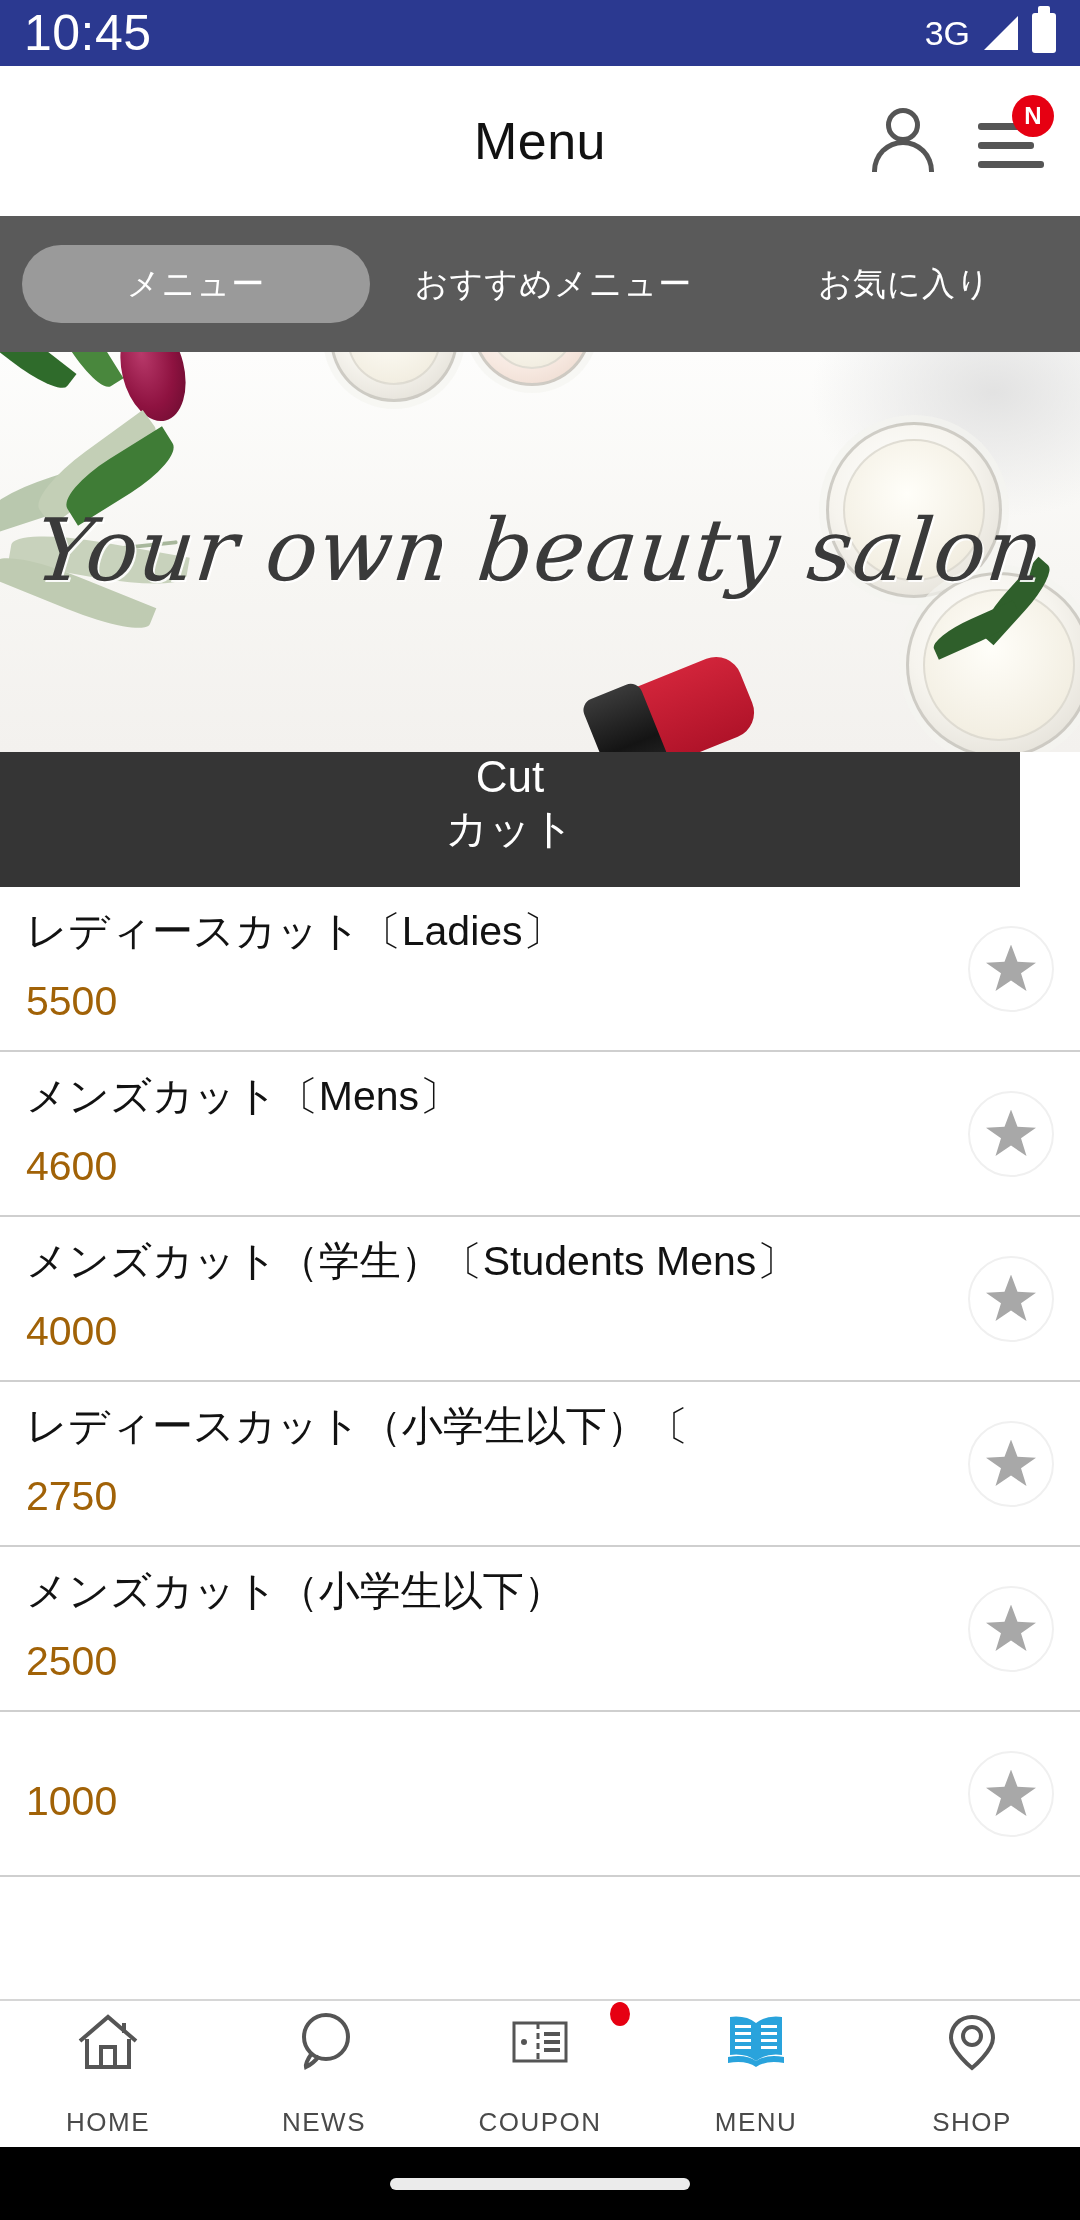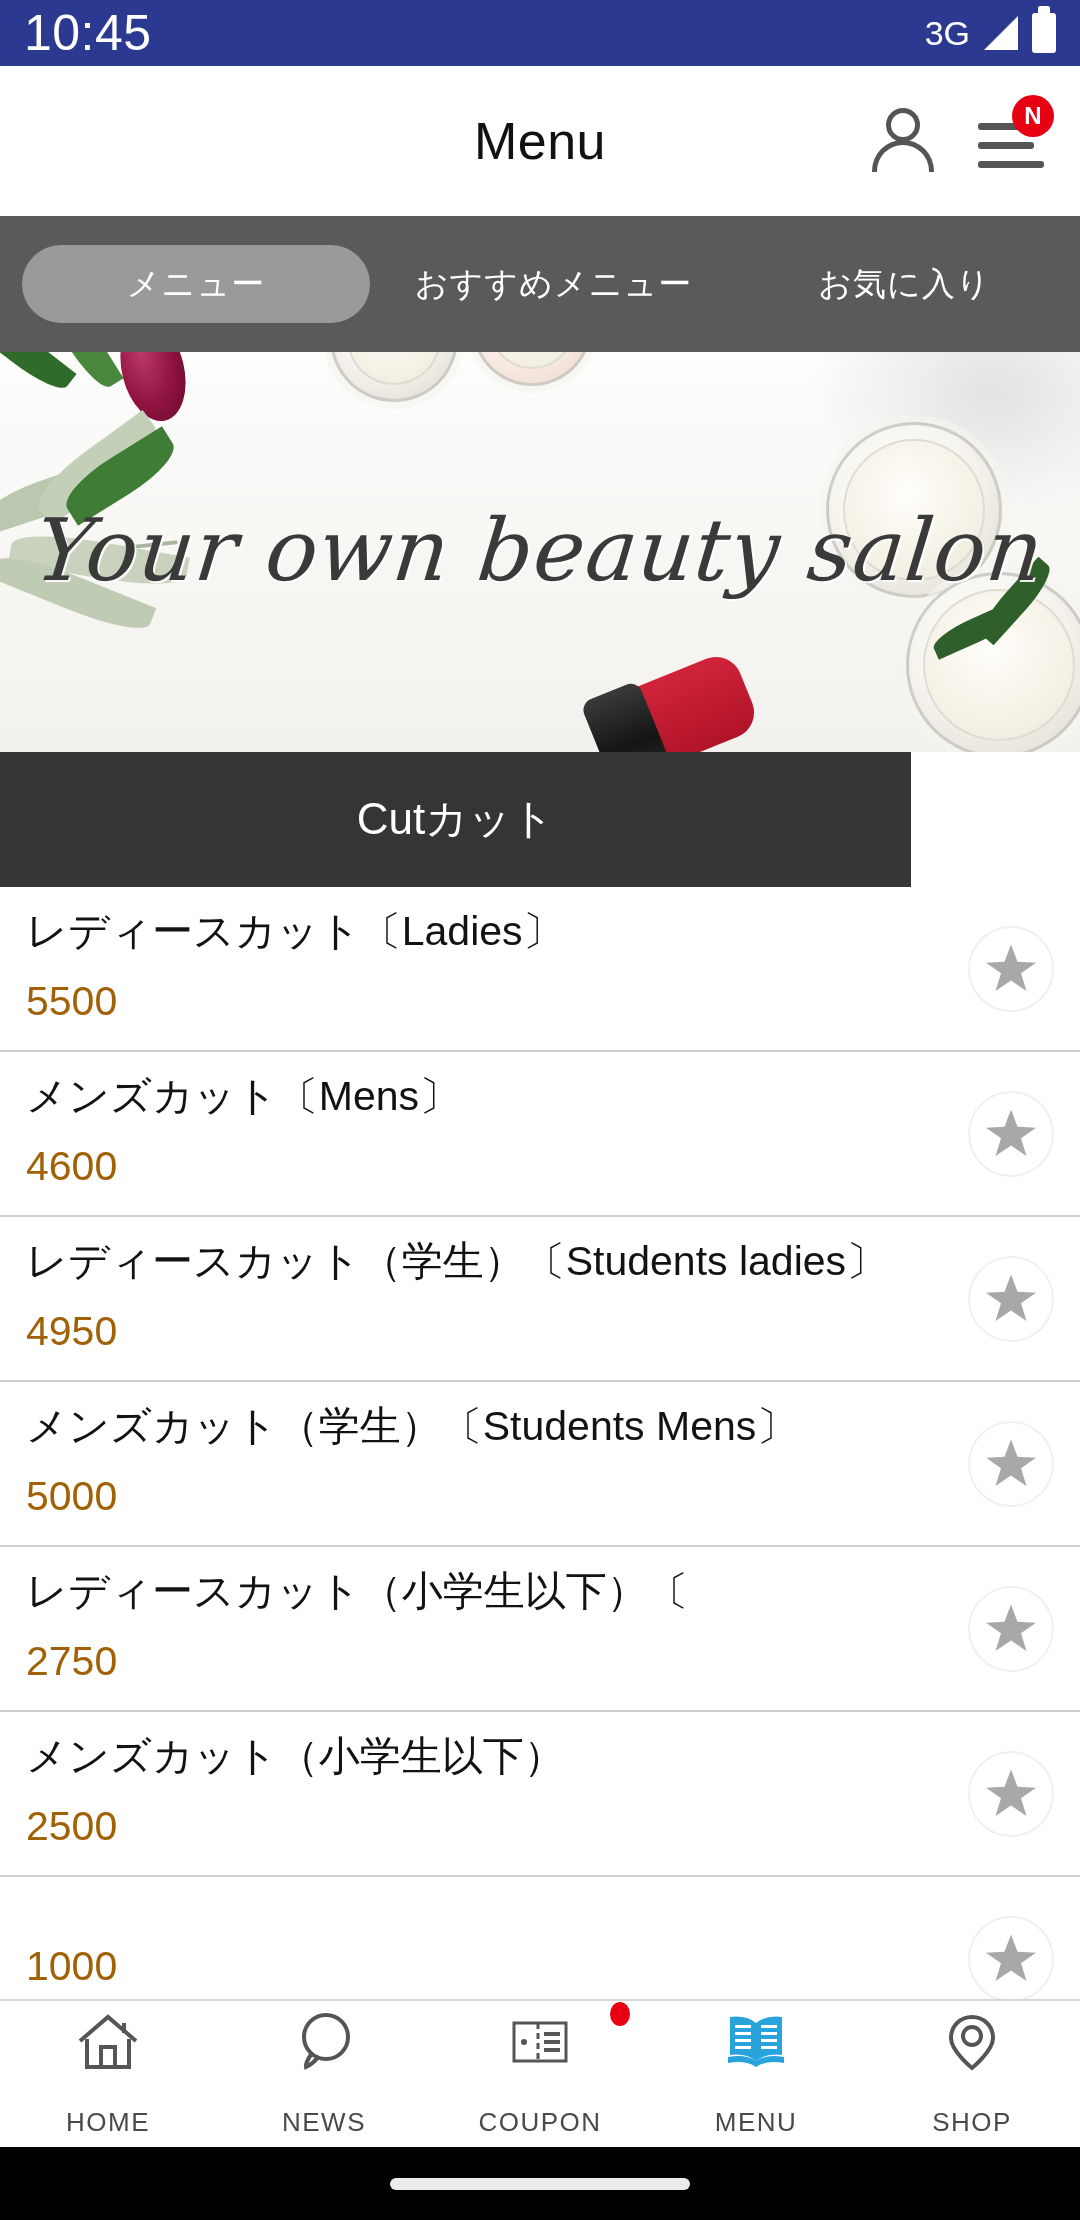--- a/index.html
+++ b/index.html
@@ -147,23 +147,23 @@
     border-radius:14px 26px 26px 14px;
   }
   .bottle-cap{
     position:absolute; left:0; top:0; width:62px; height:96px;
     background:linear-gradient(180deg,#3a3a3a 0%,#141414 60%,#2a2a2a 100%);
     border-radius:12px;
   }
 
   
   .section-head{
-    position:absolute; top:752px; left:0; width:911px; height:135px;
+    position:absolute; top:752px; left:0; width:1020px; height:135px;
     background:#353535; color:#fff;
-    display:flex; flex-direction:row; align-items:center; justify-content:center;
+    display:flex; flex-direction:column; align-items:center; 
   }
   .section-en{ font-size:44px; line-height:1.15; font-weight:400; }
   .section-jp{ font-size:42px; line-height:1.25; font-weight:400; }
 
   
   .menulist{ position:absolute; top:887px; left:0; width:1080px; height:1112px; overflow:hidden; }
   .menu-row{
     position:relative; height:165px; width:1080px;
     border-bottom:2px solid #cfcfcf;
     display:flex; align-items:center; padding:0 26px;
@@ -300,34 +300,25 @@
     <div class="menu-row">
       <div class="menu-text">
         <div class="menu-name">メンズカット〔Mens〕</div>
         <div class="menu-price">4600</div>
       </div>
       <div class="fav-btn">
         <span class="star"></span>
       </div>
     </div>
 
-    <div class="menu-row">
-      <div class="menu-text">
-        <div class="menu-name">レディースカット（学生）〔Students ladies〕</div>
-        <div class="menu-price">4950</div>
-      </div>
-      <div class="fav-btn">
-        <span class="star"></span>
-      </div>
-    </div>
 
     <div class="menu-row">
       <div class="menu-text">
         <div class="menu-name">メンズカット（学生）〔Students Mens〕</div>
-        <div class="menu-price">5000</div>
+        <div class="menu-price">4000</div>
       </div>
       <div class="fav-btn">
         <span class="star"></span>
       </div>
     </div>
 
     <div class="menu-row">
       <div class="menu-text">
         <div class="menu-name">レディースカット（小学生以下）〔</div>
         <div class="menu-price">2750</div>

